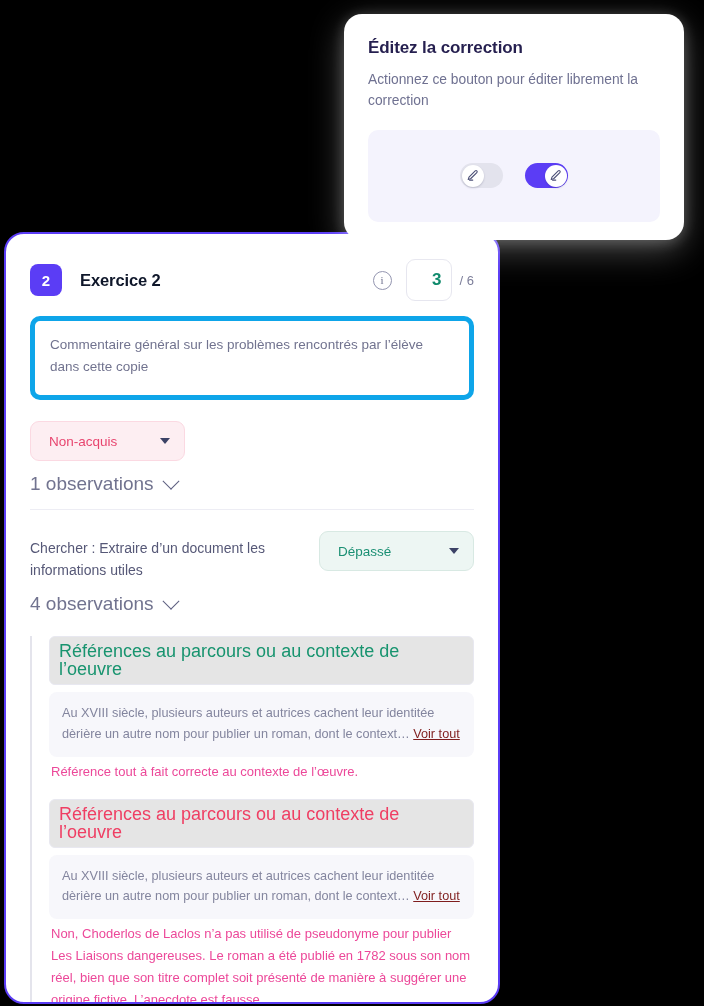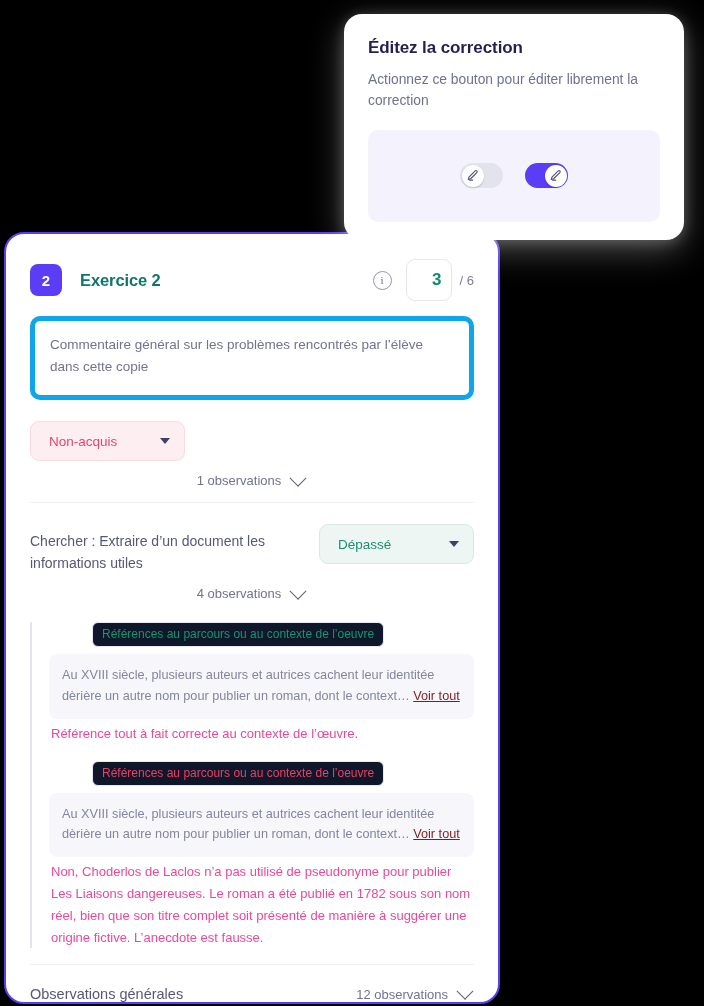--- a/index.html
+++ b/index.html
@@ -51,21 +51,21 @@
     font-weight: bold;
     display: flex;
     align-items: center;
     justify-content: center;
     flex: 0 0 auto;
   }
   .exo-title {
     margin-left: 18px;
     font-size: 16.5px;
     font-weight: bold;
-    color: #0f766e;
+    color: #0f172a;
     letter-spacing: -0.1px;
   }
   .exo-spacer { flex: 1 1 auto; }
 
   .info-icon {
     width: 17px;
     height: 17px;
     border-radius: 50%;
     border: 1.3px solid #9395b0;
     color: #6c6e8c;
@@ -159,24 +159,24 @@
   .caret {
     width: 0; height: 0;
     border-left: 5.5px solid transparent;
     border-right: 5.5px solid transparent;
     border-top: 6.5px solid #3c4266;
   }
 
   .obs-count-row {
     display: flex;
     align-items: center;
-    justify-content: center;
+    justify-content: flex-start;
     padding: 12px 3px 14px 0;
     color: #71738f;
-    font-size: 13px;
+    font-size: 19px;
   }
   .chev {
     margin-left: 11px;
     display: inline-block;
     width: 11px; height: 11px;
     border-right: 1.7px solid #5d5f80;
     border-bottom: 1.7px solid #5d5f80;
     transform: rotate(45deg) translate(-2px,-2px);
   }
 
@@ -184,25 +184,24 @@
   .obs-wrap {
     border-left: 2px solid #e4e4ec;
     padding-left: 17px;
     margin-top: 7px;
   }
   .obs-item { margin-bottom: 16px; }
   .obs-tag {
     display: inline-block;
     border-radius: 6px;
     border: 1px solid #e8e8f0;
-    background: #0f172a;
+    background: #e5e5e5;
     padding: 5px 9px 6px 9px;
-    font-size: 12px;
+    font-size: 18px;
     line-height: 1;
-    margin-left: 43px;
   }
   .obs-tag.green { color: #18946f; }
   .obs-tag.red { color: #ef3e63; }
 
   .obs-quote {
     margin-top: 7px;
     background: #f7f7fb;
     border-radius: 8px;
     padding: 11px 13px 12px 13px;
     color: #83859e;

